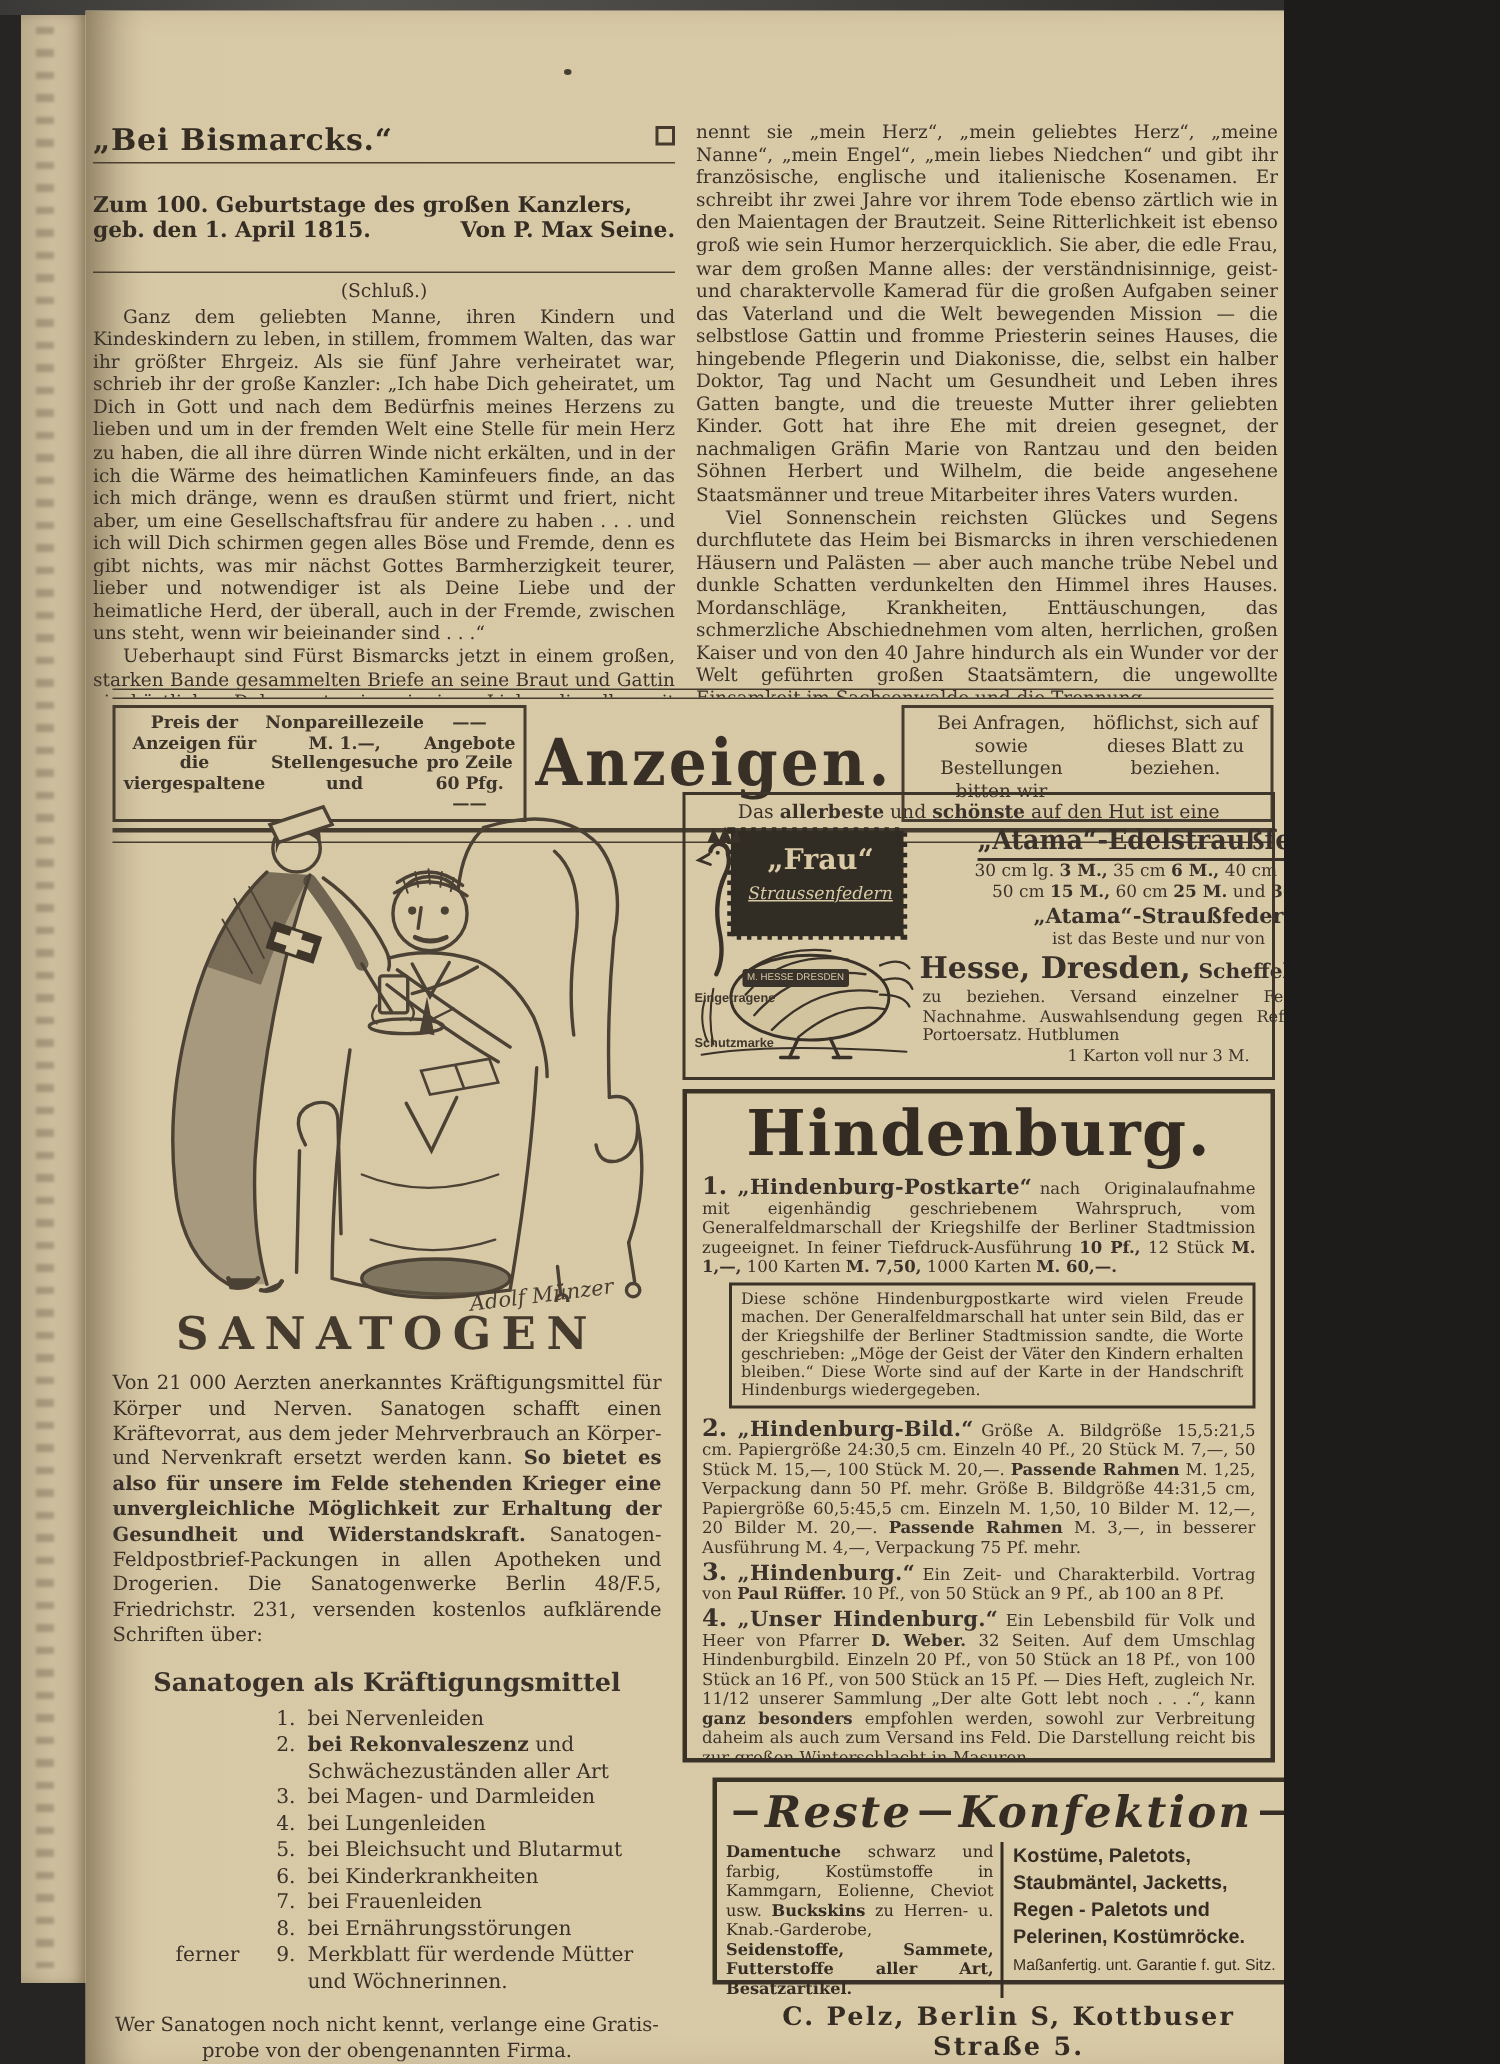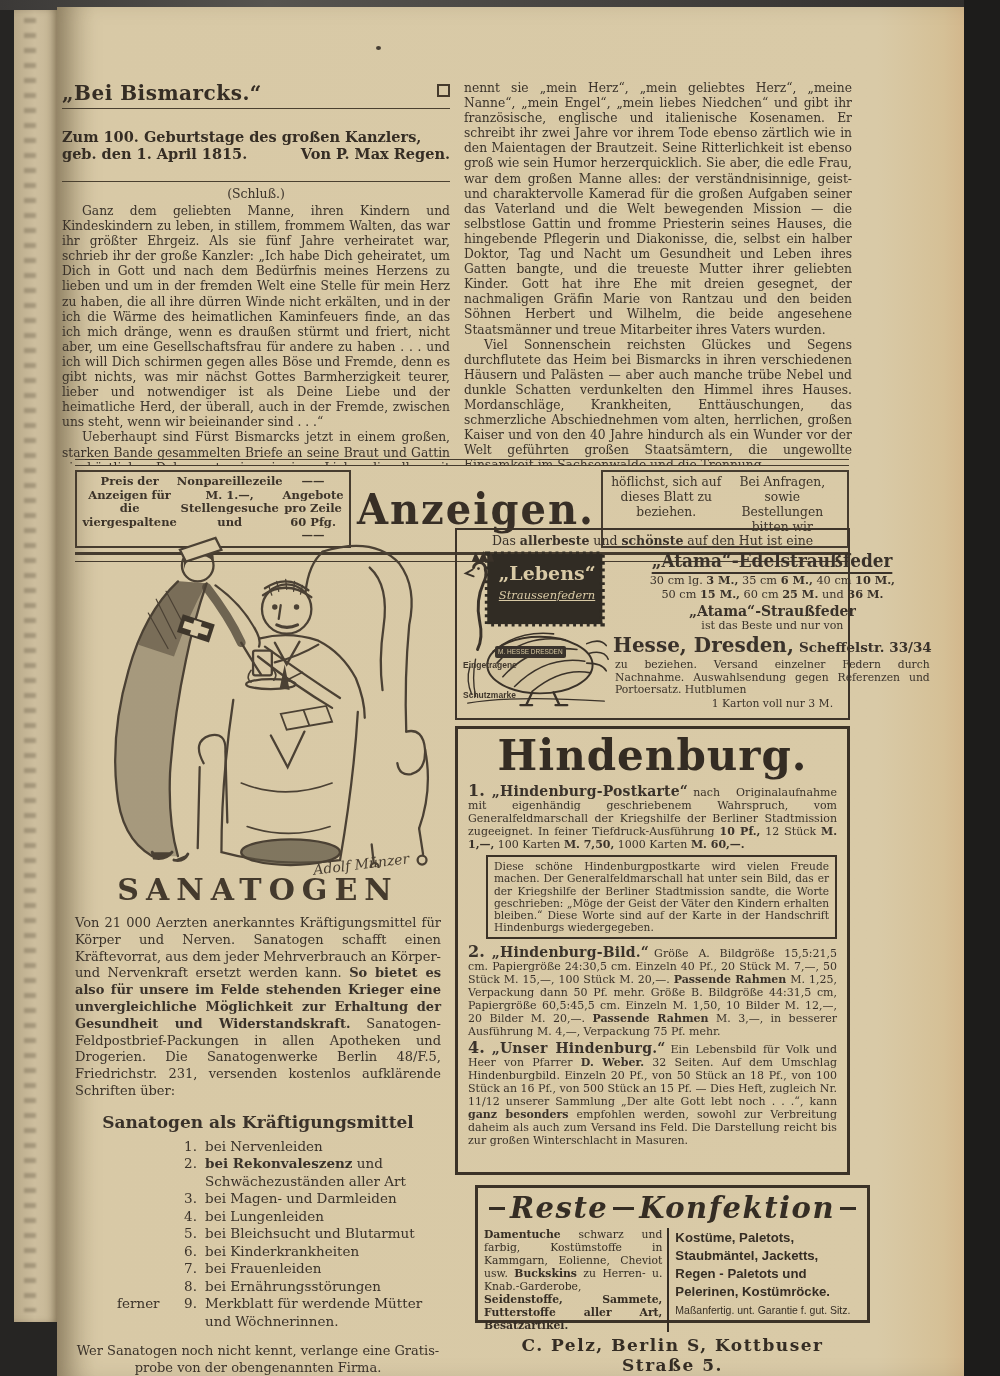--- a/index.html
+++ b/index.html
@@ -1,16 +1,16 @@
 <!DOCTYPE html>
 <html><head>
 <meta charset="utf-8">
 <style>
   html,body{margin:0;padding:0;background:#1d1c1b;}
-  .stage{position:relative;width:964px;height:1376px;background:#262523;overflow:hidden;
+  .stage{position:relative;width:856px;height:1376px;background:#262523;overflow:hidden;
          font-family:"DejaVu Serif",serif;}
   .stage::before{content:"";position:absolute;top:0;left:0;right:0;height:10px;
          background:linear-gradient(90deg,#3b3937,#56544f 28%,#454340 62%,#312f2d);}
   .underpage{position:absolute;left:14px;top:10px;width:46px;height:1312px;
          background:linear-gradient(90deg,#b9aa8a,#cdbe9e 45%,#c3b493);
          box-shadow:inset -9px 0 10px -4px rgba(70,55,30,.6);}
   .underpage::after{content:"";position:absolute;left:10px;top:8px;width:12px;bottom:10px;
          background:repeating-linear-gradient(180deg,rgba(92,80,60,.33) 0 5px,transparent 5px 15px);
          filter:blur(1px);}
   .paper{position:absolute;left:57px;top:7px;width:943px;height:1369px;
@@ -123,21 +123,21 @@
       <div class="col">
         <div class="head-row">
           <h1 class="headline">„Bei Bismarcks.“</h1>
           <span class="sq"></span>
         </div>
         <div class="rule"></div>
         <div class="subhead">
           <div>Zum 100. Geburtstage des großen Kanzlers,</div>
           <div class="sub-row">
             <span>geb. den 1. April 1815.</span>
-            <span>Von P. Max Regen.</span>
+            <span>Von P. Max Seine.</span>
           </div>
         </div>
         <div class="rule"></div>
         <p class="schluss">(Schluß.)</p>
         <p class="btxt indent">Ganz dem geliebten Manne, ihren Kindern und Kindeskindern zu leben, in stillem, frommem Walten, das war ihr größter Ehrgeiz. Als sie fünf Jahre verheiratet war, schrieb ihr der große Kanzler: „Ich habe Dich geheiratet, um Dich in Gott und nach dem Bedürfnis meines Herzens zu lieben und um in der fremden Welt eine Stelle für mein Herz zu haben, die all ihre dürren Winde nicht erkälten, und in der ich die Wärme des heimatlichen Kaminfeuers finde, an das ich mich dränge, wenn es draußen stürmt und friert, nicht aber, um eine Gesellschaftsfrau für andere zu haben . . . und ich will Dich schirmen gegen alles Böse und Fremde, denn es gibt nichts, was mir nächst Gottes Barmherzigkeit teurer, lieber und notwendiger ist als Deine Liebe und der heimatliche Herd, der überall, auch in der Fremde, zwischen uns steht, wenn wir beieinander sind . . .“</p>
         <p class="btxt indent">Ueberhaupt sind Fürst Bismarcks jetzt in einem großen, starken Bande gesammelten Briefe an seine Braut und Gattin ein köstliches Dokument seiner innigen Liebe, die alles mit der Gefährtin seines Lebens teilte. Er</p>
       </div>
       <div class="col">
         <p class="btxt">nennt sie „mein Herz“, „mein geliebtes Herz“, „meine Nanne“, „mein Engel“, „mein liebes Niedchen“ und gibt ihr französische, englische und italienische Kosenamen. Er schreibt ihr zwei Jahre vor ihrem Tode ebenso zärtlich wie in den Maientagen der Brautzeit. Seine Ritterlichkeit ist ebenso groß wie sein Humor herzerquicklich. Sie aber, die edle Frau, war dem großen Manne alles: der verständnisinnige, geist- und charaktervolle Kamerad für die großen Aufgaben seiner das Vaterland und die Welt bewegenden Mission — die selbstlose Gattin und fromme Priesterin seines Hauses, die hingebende Pflegerin und Diakonisse, die, selbst ein halber Doktor, Tag und Nacht um Gesundheit und Leben ihres Gatten bangte, und die treueste Mutter ihrer geliebten Kinder. Gott hat ihre Ehe mit dreien gesegnet, der nachmaligen Gräfin Marie von Rantzau und den beiden Söhnen Herbert und Wilhelm, die beide angesehene Staatsmänner und treue Mitarbeiter ihres Vaters wurden.</p>
         <p class="btxt indent">Viel Sonnenschein reichsten Glückes und Segens durchflutete das Heim bei Bismarcks in ihren verschiedenen Häusern und Palästen — aber auch manche trübe Nebel und dunkle Schatten verdunkelten den Himmel ihres Hauses. Mordanschläge, Krankheiten, Enttäuschungen, das schmerzliche Abschiednehmen vom alten, herrlichen, großen Kaiser und von den 40 Jahre hindurch als ein Wunder vor der Welt geführten großen Staatsämtern, die ungewollte Einsamkeit im Sachsenwalde und die Trennung</p>
@@ -147,22 +147,22 @@
     <div class="banner">
       <div class="b-rule-top"></div>
       <div class="b-row">
         <div class="b-box bold">
           <span>Preis der Anzeigen für die viergespaltene</span>
           <span>Nonpareillezeile M. 1.—, Stellengesuche und</span>
           <span>—— Angebote pro Zeile 60 Pfg. ——</span>
         </div>
         <div class="b-title">Anzeigen.</div>
         <div class="b-box plain">
+          <span>Bei Anfragen, sowie Bestellungen bitten wir</span>
           <span>höflichst, sich auf dieses Blatt zu beziehen.</span>
-          <span>Bei Anfragen, sowie Bestellungen bitten wir</span>
         </div>
       </div>
       <div class="b-rule-bot"></div>
     </div>
 
     <section class="sanatogen" style="position:absolute;">
       <div style="position:relative;">
         <svg class="sn-illu" viewBox="0 0 366 344">
           <g stroke="#4b4134" stroke-width="2.3" fill="none" stroke-linecap="round">
 
@@ -285,21 +285,21 @@
               <path d="M 9 20 L 2 24 L 10 27"></path>
               <circle cx="15" cy="19" r="1.4" fill="#3a3229" stroke="none"></circle>
               <ellipse cx="78" cy="118" rx="54" ry="29" fill="#d3c4a0"></ellipse>
               <path d="M 34 116 Q 60 86 104 92 M 40 130 Q 70 96 116 102 M 52 140 Q 84 108 124 114 M 70 145 Q 100 120 130 126 M 30 104 Q 56 82 92 86" stroke-width="1.6"></path>
               <path d="M 126 96 Q 140 90 146 98 M 128 106 Q 144 102 148 112 M 126 116 Q 142 116 146 124" stroke-width="1.6"></path>
               <path d="M 70 146 L 64 159 M 92 146 L 98 159 M 58 159 L 70 159 M 94 159 L 106 159" stroke-width="2.4"></path>
               <path d="M 4 157 Q 50 149 144 155" stroke-width="1.4"></path>
               <path d="M 6 120 Q 2 134 8 148 M 12 112 Q 8 132 12 150" stroke-width="1.4"></path>
             </g>
           </svg>
-          <div class="at-logo1">„Lebens“</div>
+          <div class="at-logo1">„Frau“</div>
           <div class="at-logo2">Straussenfedern</div>
           <div class="at-tm" style="top:110px;">Eingetragene</div>
           <div class="at-tm" style="top:140px;">Schutzmarke</div>
           <div class="at-bird-label">M. HESSE DRESDEN</div>
         </div>
         <div class="at-right">
           <div><span class="at-h1">„Atama“-Edelstraußfeder</span></div>
           <div class="at-pr"><span>30 cm lg. </span><b>3 M.,</b><span> 35 cm </span><b>6 M.,</b><span> 40 cm </span><b>10 M.,</b></div>
           <div class="at-pr"><span>50 cm </span><b>15 M.,</b><span> 60 cm </span><b>25 M.</b><span> und </span><b>36 M.</b></div>
           <div class="at-sub1">„Atama“-Straußfeder</div>
@@ -317,20 +317,23 @@
     <section class="hind">
       <h2 class="hb-title">Hindenburg.</h2>
       <p class="hb-item">
         <b class="hb-num">1.</b><b class="hb-name">„Hindenburg-Postkarte“</b><span><span>nach Originalaufnahme mit eigenhändig geschriebenem Wahrspruch, vom Generalfeldmarschall der Kriegshilfe der Berliner Stadtmission zugeeignet. In feiner Tiefdruck-Ausführung </span><b>10 Pf.,</b><span> 12 Stück </span><b>M. 1,—,</b><span> 100 Karten </span><b>M. 7,50,</b><span> 1000 Karten </span><b>M. 60,—.</b></span>
       </p>
       <div class="hb-note">Diese schöne Hindenburgpostkarte wird vielen Freude machen. Der Generalfeldmarschall hat unter sein Bild, das er der Kriegshilfe der Berliner Stadtmission sandte, die Worte geschrieben: „Möge der Geist der Väter den Kindern erhalten bleiben.“ Diese Worte sind auf der Karte in der Handschrift Hindenburgs wiedergegeben.</div>
       <p class="hb-item">
         <b class="hb-num">2.</b><b class="hb-name">„Hindenburg-Bild.“</b><span><span>Größe A. Bildgröße 15,5:21,5 cm. Papiergröße 24:30,5 cm. Einzeln 40 Pf., 20 Stück M. 7,—, 50 Stück M. 15,—, 100 Stück M. 20,—. </span><b>Passende Rahmen</b><span> M. 1,25, Verpackung dann 50 Pf. mehr. Größe B. Bildgröße 44:31,5 cm, Papiergröße 60,5:45,5 cm. Einzeln M. 1,50, 10 Bilder M. 12,—, 20 Bilder M. 20,—. </span><b>Passende Rahmen</b><span> M. 3,—, in besserer Ausführung M. 4,—, Verpackung 75 Pf. mehr.</span></span>
       </p>
       <p class="hb-item">
+        <b class="hb-num">3.</b><b class="hb-name">„Hindenburg.“</b><span><span>Ein Zeit- und Charakterbild. Vortrag von </span><b>Paul Rüffer.</b><span> 10 Pf., von 50 Stück an 9 Pf., ab 100 an 8 Pf.</span></span>
+      </p>
+      <p class="hb-item">
         <b class="hb-num">4.</b><b class="hb-name">„Unser Hindenburg.“</b><span><span>Ein Lebensbild für Volk und Heer von Pfarrer </span><b>D. Weber.</b><span> 32 Seiten. Auf dem Umschlag Hindenburgbild. Einzeln 20 Pf., von 50 Stück an 18 Pf., von 100 Stück an 16 Pf., von 500 Stück an 15 Pf. — Dies Heft, zugleich Nr. 11/12 unserer Sammlung „Der alte Gott lebt noch . . .“, kann </span><b>ganz besonders</b><span> empfohlen werden, sowohl zur Verbreitung daheim als auch zum Versand ins Feld. Die Darstellung reicht bis zur großen Winterschlacht in Masuren.</span></span>
       </p>
 
     </section>
 
     <section class="konf">
       <div class="kf-head">
         <span class="kf-dash end"></span>
         <span class="kf-word">Reste</span>
         <span class="kf-dash"></span>

